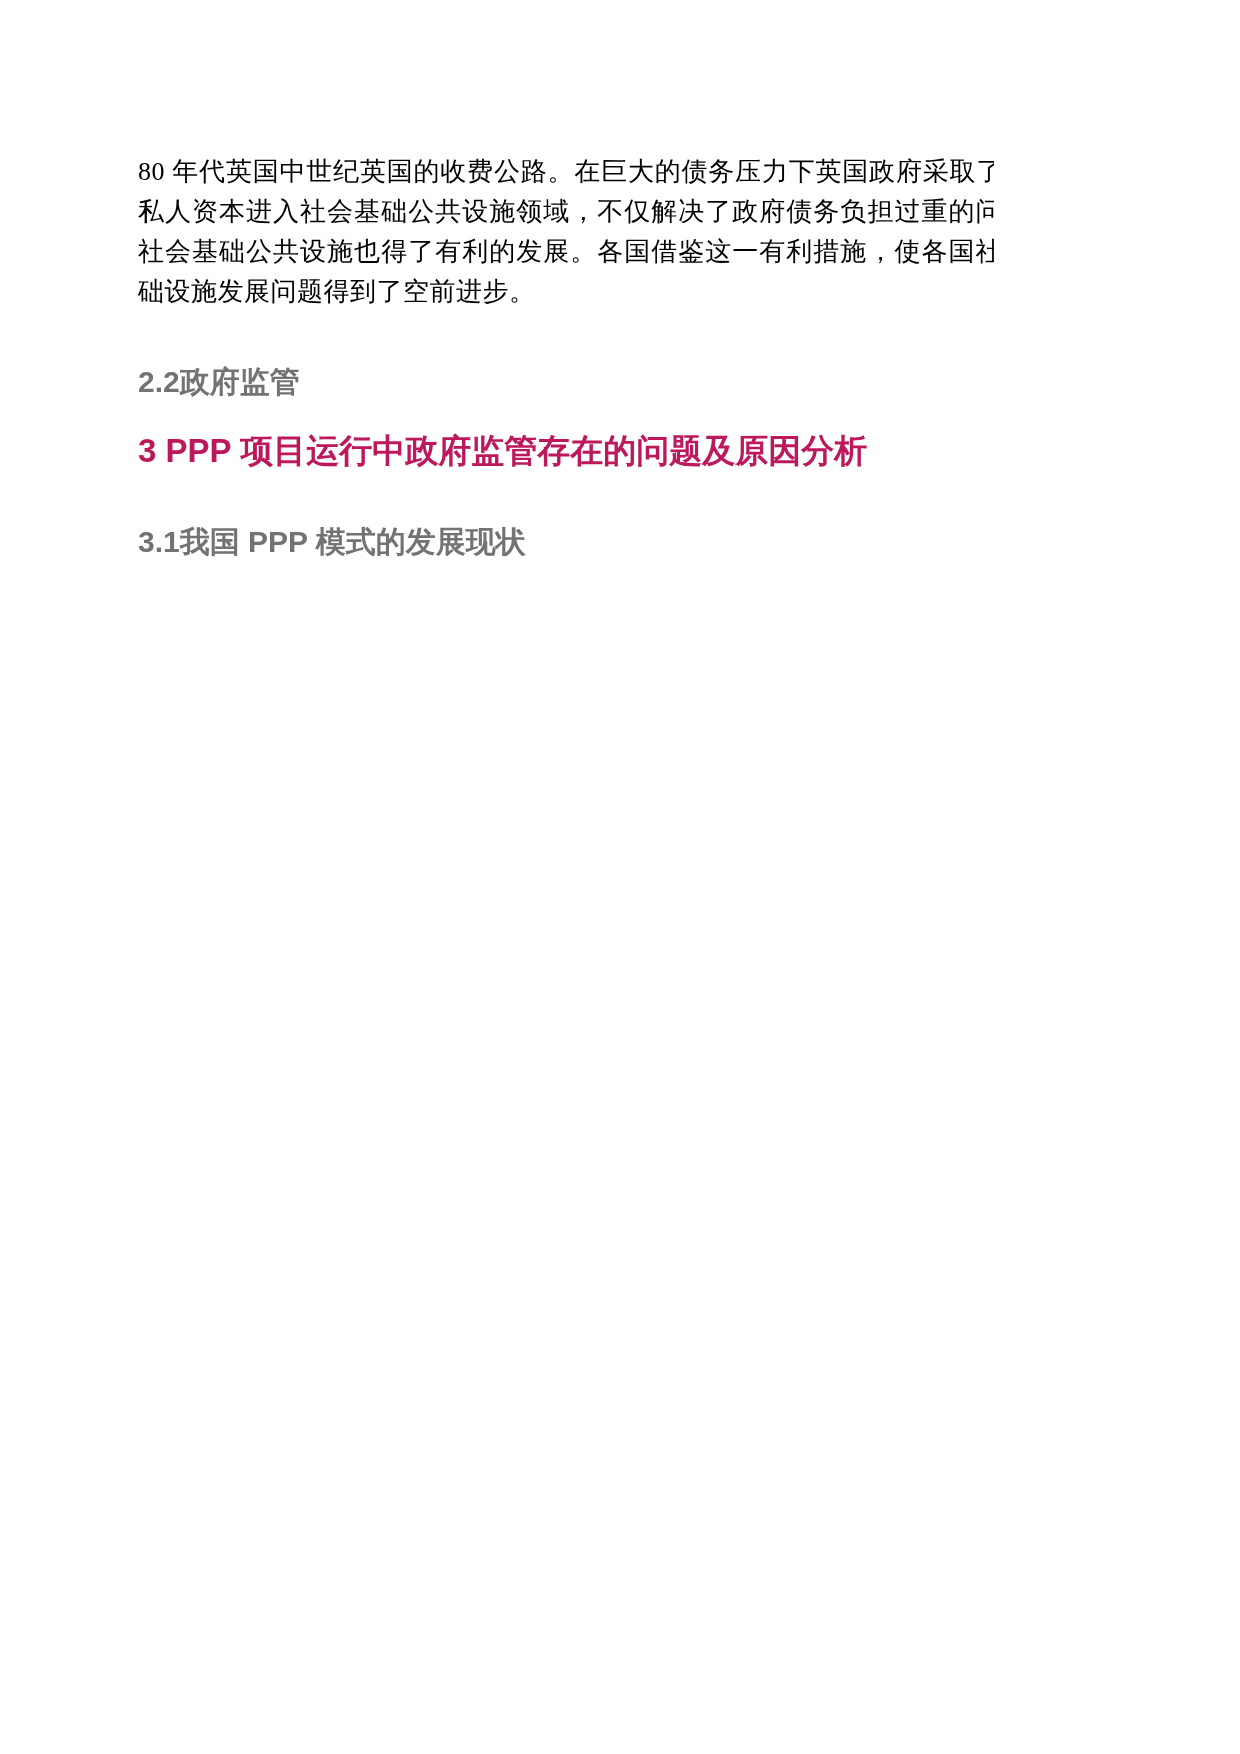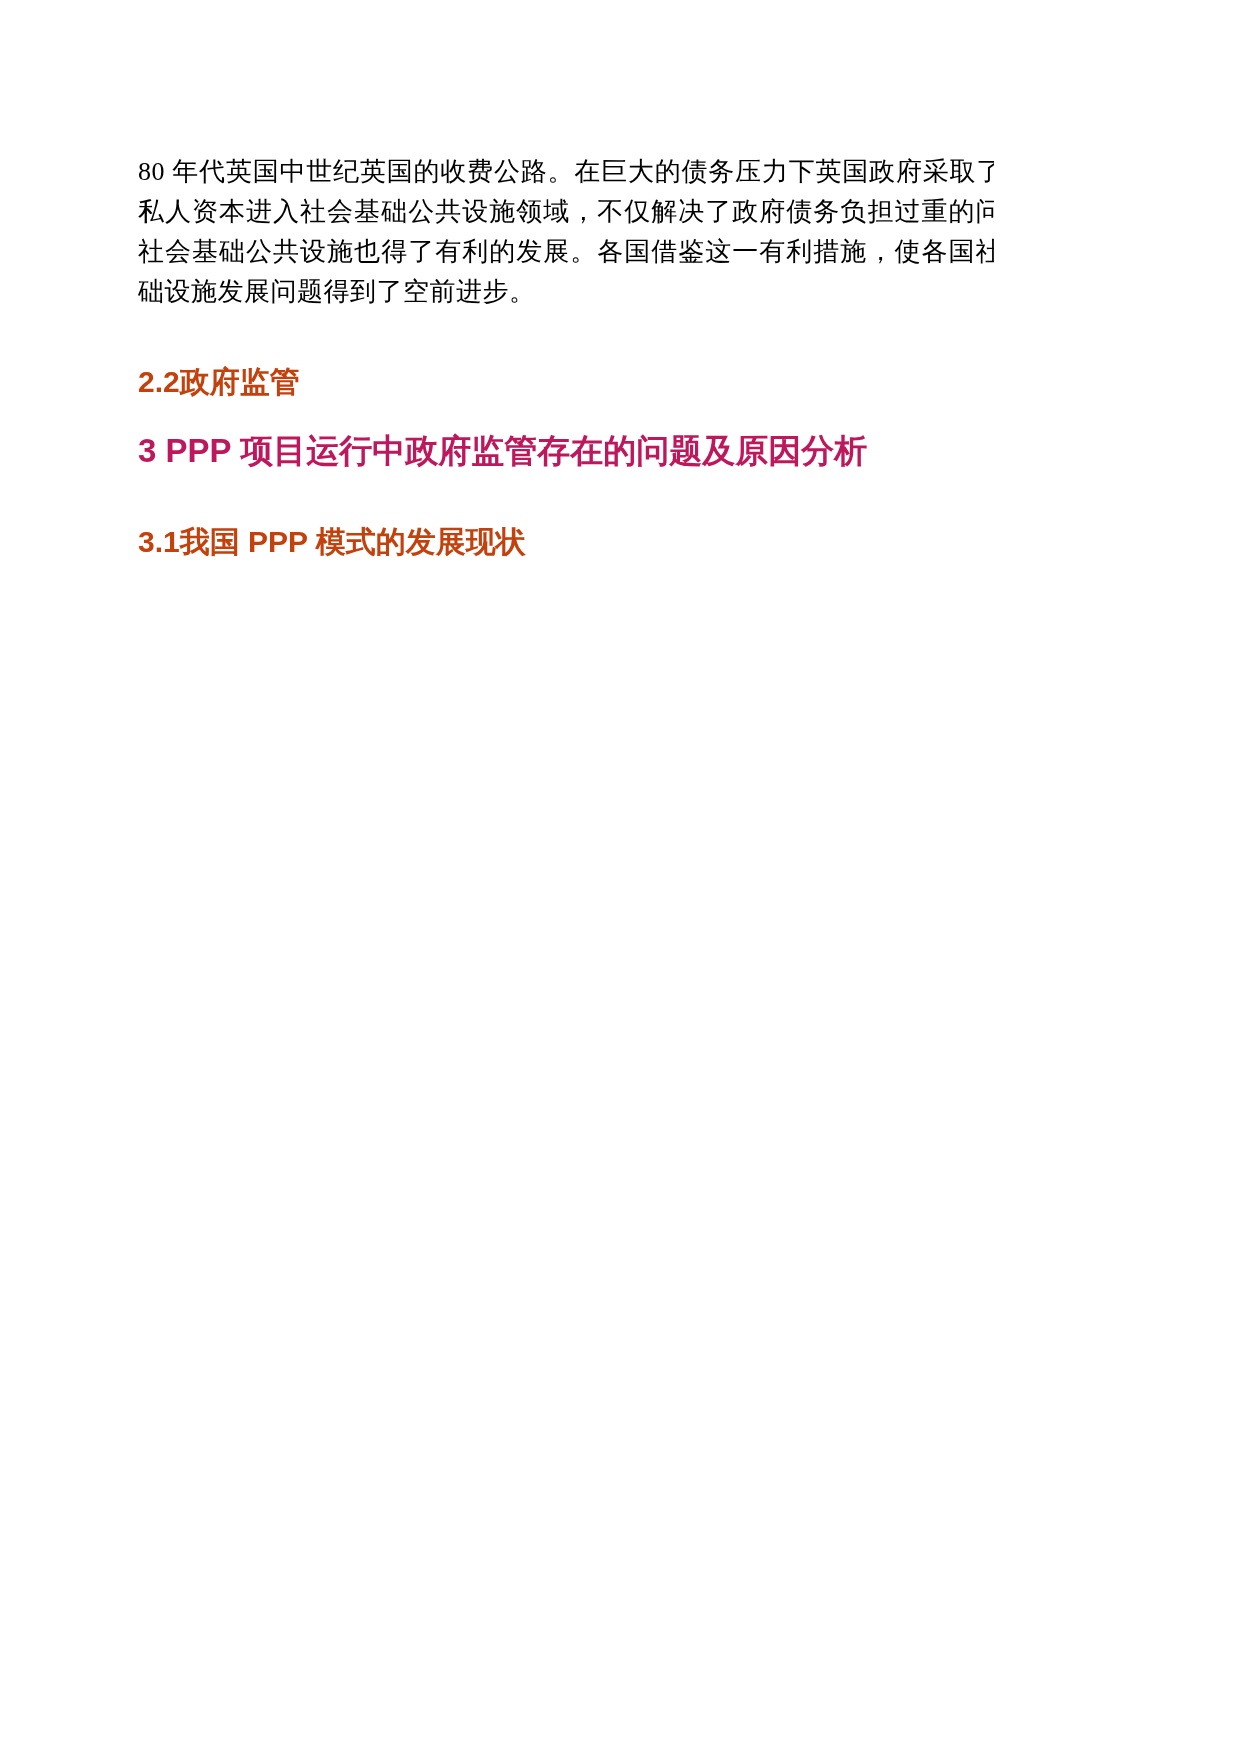--- a/index.html
+++ b/index.html
@@ -33,21 +33,21 @@
   }
   .indent {
     text-indent: 2em;
   }
   .heading-sub {
     margin: 0;
     font-family: "Liberation Sans", "DejaVu Sans", sans-serif;
     font-weight: bold;
     font-size: 30px;
     line-height: 36px;
-    color: #c2410c;
+    color: #737373;
   }
   .heading-main {
     margin: 0;
     font-family: "Liberation Sans", "DejaVu Sans", sans-serif;
     font-weight: bold;
     font-size: 33px;
     line-height: 42px;
     color: #be185d;
   }
   .h-2-2   { margin-top: 52px; margin-bottom: 30px; }

